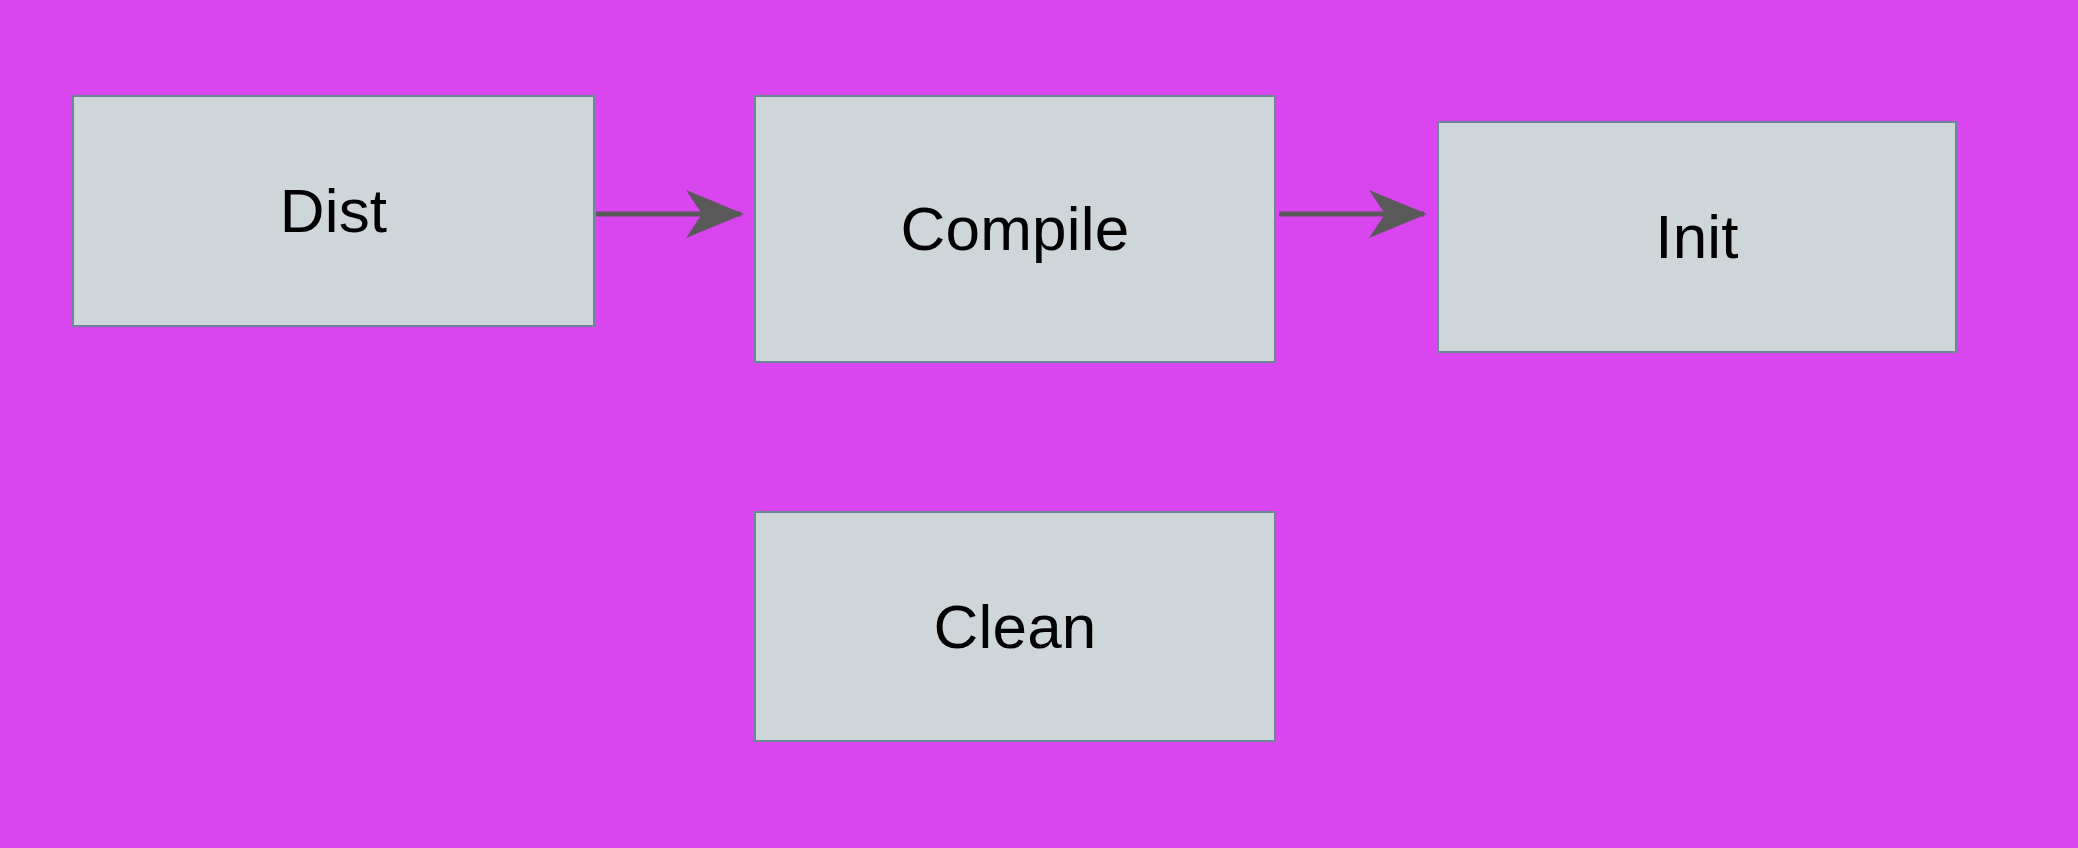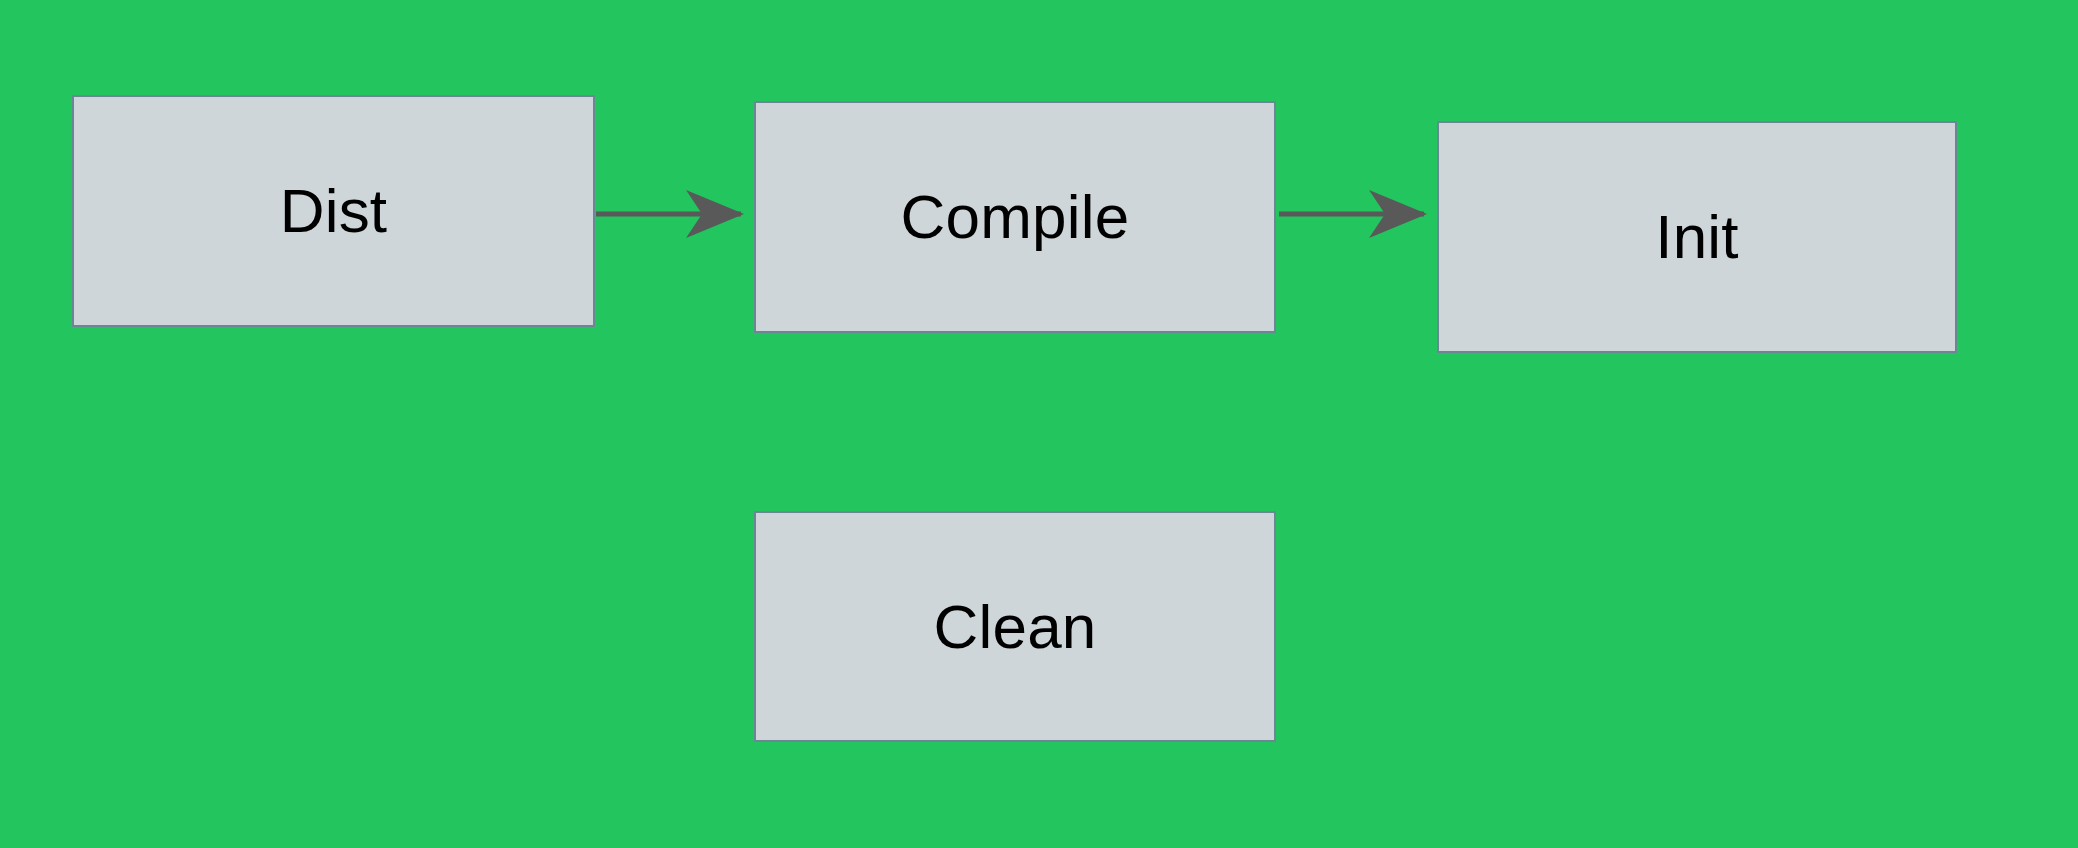--- a/index.html
+++ b/index.html
@@ -8,21 +8,21 @@
     padding: 0;
     background: #ffffff;
   }
   body {
     font-family: "Liberation Sans", sans-serif;
   }
   #canvas {
     position: relative;
     width: 2078px;
     height: 848px;
-    background: #22c55e;
+    background: #d946ef;
     overflow: hidden;
   }
   .node {
     position: absolute;
     box-sizing: border-box;
     background: #ced6d9;
     border: 2px solid #6b8694;
     display: flex;
     align-items: center;
     justify-content: center;
@@ -39,21 +39,21 @@
   .edge-layer {
     position: absolute;
     left: 0;
     top: 0;
     width: 2078px;
     height: 848px;
     pointer-events: none;
   }
   
   #node-dist    { left: 72px;   top: 95px;  width: 523px; height: 232px; }
-  #node-compile { left: 754px;  top: 101px;  width: 522px; height: 232px; }
+  #node-compile { left: 754px;  top: 95px;  width: 522px; height: 268px; }
   #node-init    { left: 1437px; top: 95px;  width: 520px; height: 232px; margin-top: 26px; }
   #node-clean   { left: 754px;  top: 511px; width: 522px; height: 231px; }
 </style>
 </head>
 <body>
 
 <div id="canvas">
 
   <svg class="edge-layer" viewBox="0 0 2078 848" width="2078" height="848" xmlns="http://www.w3.org/2000/svg">
     <defs>

